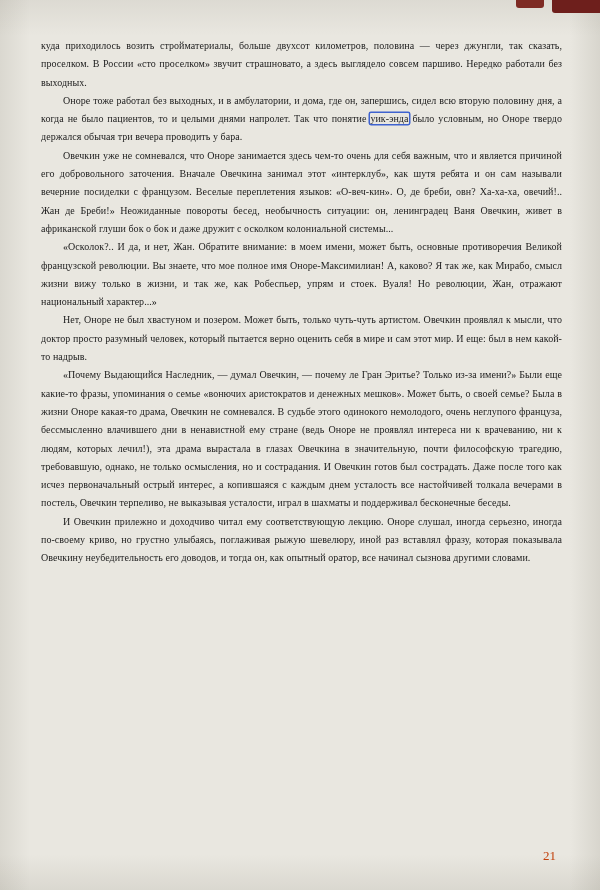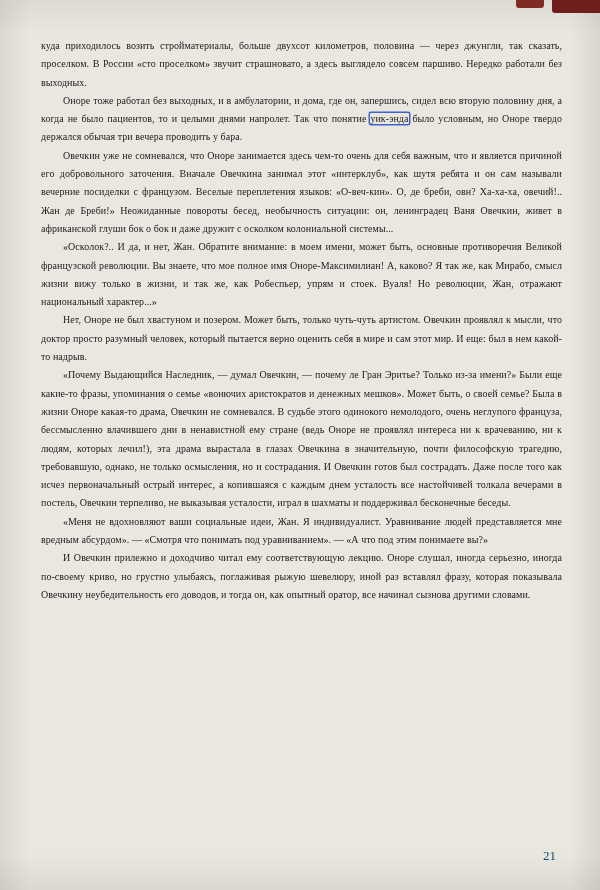--- a/index.html
+++ b/index.html
@@ -51,34 +51,33 @@
   .annot {
     box-shadow: 0 0 0 1.5px #3f63cf;
     border-radius: 1px;
     margin-top: 34px;
   }
   .page-number {
     position: absolute;
     right: 44px;
     bottom: 26px;
     font-size: 13px;
-    color: #0c4a6e;
+    color: #c2410c;
   }
 </style>
 </head>
 <body style="background: rgb(233, 231, 224);">
 
 <div class="shade"></div>
 <div class="artifact-a"></div>
 <div class="artifact-b"></div>
 
 <div class="text-block">
     <p class="para"><span>куда приходилось возить стройматериалы, больше двухсот километров, половина — через джунгли, так сказать, проселком. В России «сто проселком» звучит страшновато, а здесь выглядело совсем паршиво. Нередко работали без выходных.</span></p>
     <p class="para indent"><span>Оноре тоже работал без выходных, и в амбулатории, и дома, где он, запершись, сидел всю вторую половину дня, а когда не было пациентов, то и целыми днями напролет. Так что понятие </span><span class="annot" style="box-shadow: rgb(63, 99, 207) 0px 0px 0px 1.5px;">уик-энда</span><span> было условным, но Оноре твердо держался обычая три вечера проводить у бара.</span></p>
     <p class="para indent"><span>Овечкин уже не сомневался, что Оноре занимается здесь чем-то очень для себя важным, что и является причиной его добровольного заточения. Вначале Овечкина занимал этот «интерклуб», как шутя ребята и он сам называли вечерние посиделки с французом. Веселые переплетения языков: «О-веч-кин». О, де бреби, овн? Ха-ха-ха, овечий!.. Жан де Бреби!» Неожиданные повороты бесед, необычность ситуации: он, ленинградец Ваня Овечкин, живет в африканской глуши бок о бок и даже дружит с осколком колониальной системы...</span></p>
     <p class="para indent"><span>«Осколок?.. И да, и нет, Жан. Обратите внимание: в моем имени, может быть, основные противоречия Великой французской революции. Вы знаете, что мое полное имя Оноре-Максимилиан! А, каково? Я так же, как Мирабо, смысл жизни вижу только в жизни, и так же, как Робеспьер, упрям и стоек. Вуаля! Но революции, Жан, отражают национальный характер...»</span></p>
     <p class="para indent"><span>Нет, Оноре не был хвастуном и позером. Может быть, только чуть-чуть артистом. Овечкин проявлял к мысли, что доктор просто разумный человек, который пытается верно оценить себя в мире и сам этот мир. И еще: был в нем какой-то надрыв.</span></p>
     <p class="para indent"><span>«Почему Выдающийся Наследник, — думал Овечкин, — почему ле Гран Эритье? Только из-за имени?» Были еще какие-то фразы, упоминания о семье «вонючих аристократов и денежных мешков». Может быть, о своей семье? Была в жизни Оноре какая-то драма, Овечкин не сомневался. В судьбе этого одинокого немолодого, очень неглупого француза, бессмысленно влачившего дни в ненавистной ему стране (ведь Оноре не проявлял интереса ни к врачеванию, ни к людям, которых лечил!), эта драма вырастала в глазах Овечкина в значительную, почти философскую трагедию, требовавшую, однако, не только осмысления, но и сострадания. И Овечкин готов был сострадать. Даже после того как исчез первоначальный острый интерес, а копившаяся с каждым днем усталость все настойчивей толкала вечерами в постель, Овечкин терпеливо, не выказывая усталости, играл в шахматы и поддерживал бесконечные беседы.</span></p>
-    <p class="para indent"><span>«Меня не вдохновляют ваши социальные идеи, Жан. Я индивидуалист. Уравнивание людей представляется мне вредным абсурдом». — «Смотря что понимать под уравниванием». — «А что под этим понимаете вы?»</span></p>
     <p class="para indent"><span>И Овечкин прилежно и доходчиво читал ему соответствующую лекцию. Оноре слушал, иногда серьезно, иногда по-своему криво, но грустно улыбаясь, поглаживая рыжую шевелюру, иной раз вставлял фразу, которая показывала Овечкину неубедительность его доводов, и тогда он, как опытный оратор, все начинал сызнова другими словами.</span></p>
   </div>
 
 <div class="page-number">21</div>
 
 </body></html>

